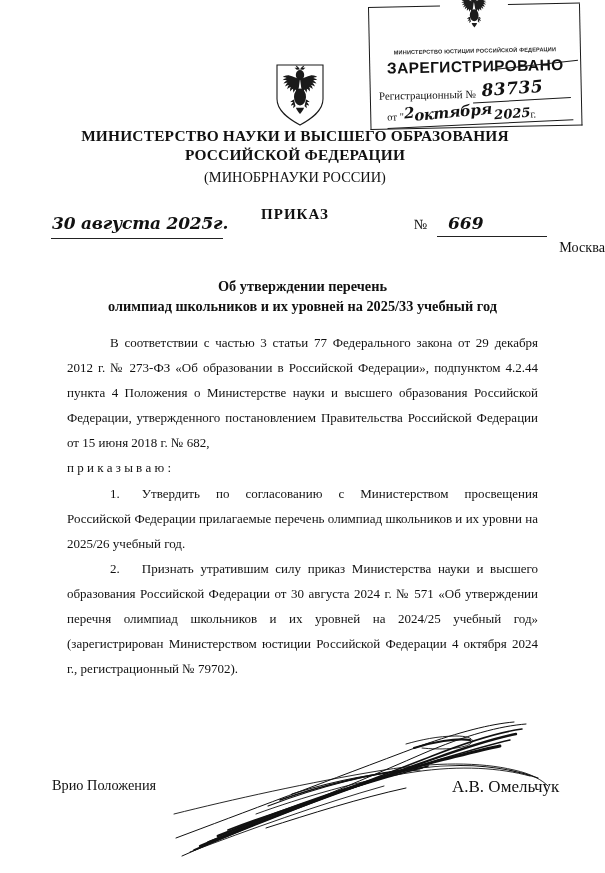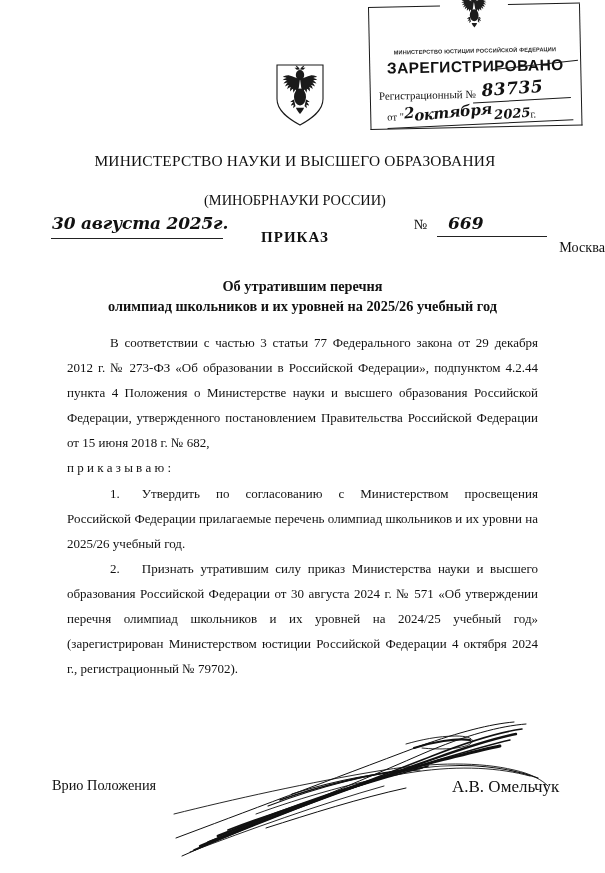--- a/index.html
+++ b/index.html
@@ -155,30 +155,29 @@
     height: 66px;
   }
   .head {
     position: absolute;
     left: 50px;
     top: 127px;
     width: 490px;
     text-align: center;
   }
   .head-l1, .head-l2 {
-    font-weight: normal;
+    font-weight: bold;
     font-size: 15.4px;
     letter-spacing: 0.2px;
     line-height: 18.5px;
-    margin-top: 25px;
   }
   .head-l3 {
     font-size: 14.4px;
     line-height: 22px;
-    margin-top: 18px;
+    margin-top: 2px;
   }
   .head-order {
     font-weight: bold;
     font-size: 15px;
     letter-spacing: 1px;
     margin-top: 18px;
   }
 
   
   .daterow {
@@ -336,36 +335,37 @@
       <path d="M28 17c3.9-.6 7-3.2 10.6-3.6 3.9-.4 6.4 1.5 6.4 1.5-2.5.1-3.8 1.1-3.8 1.1 2.7.3 4.2 2.2 4.2 2.2-2.4-.5-4.1.2-4.1.2 2.2 1 3.2 3.2 3.2 3.2-2.2-1.1-4.1-.9-4.1-.9 2 1.4 2.5 3.8 2.5 3.8-2-1.5-3.8-1.5-3.8-1.5 1.5 1.7 1.5 4.2 1.5 4.2-1.5-1.8-3.3-2.1-3.3-2.1 1 2 .4 4.3.4 4.3-1.1-2-2.8-2.7-2.8-2.7.4 2.1-.6 4.1-.6 4.1-.6-2.1-2.1-3.2-2.1-3.2 0 2.1-1.4 3.6-1.4 3.6-.1-2.1-1.3-3.4-1.3-3.4z"></path>
       <ellipse cx="28" cy="35" rx="6" ry="8.4"></ellipse>
       <path d="M22 37.5c-2.2.8-4 2.8-4 2.8 1.8-.4 3.1 0 3.1 0-1.7 1.4-2.2 3.5-2.2 3.5 1.5-1.1 2.9-1.1 2.9-1.1-.8 1.7-.4 3.6-.4 3.6.8-1.5 2.1-2.1 2.1-2.1zM34 37.5c2.2.8 4 2.8 4 2.8-1.8-.4-3.1 0-3.1 0 1.7 1.4 2.2 3.5 2.2 3.5-1.5-1.1-2.9-1.1-2.9-1.1.8 1.7.4 3.6.4 3.6-.8-1.5-2.1-2.1-2.1-2.1z"></path>
       <path d="M24 45.8c.9 3.2 4 6.2 4 6.2s3.1-3 4-6.2z"></path>
     </g>
     <path d="M5 3 h46 v34 c0 12 -12 20 -23 26 C17 57 5 49 5 37 Z" fill="none" stroke="#1a1a1a" stroke-width="1.1"></path>
   </svg>
 
   <div class="head">
     <div class="head-l1">МИНИСТЕРСТВО НАУКИ И ВЫСШЕГО ОБРАЗОВАНИЯ</div>
+    <div class="head-l2">РОССИЙСКОЙ ФЕДЕРАЦИИ</div>
     <div class="head-l3">(МИНОБРНАУКИ РОССИИ)</div>
     <div class="head-order">ПРИКАЗ</div>
   </div>
 
   <div class="daterow">
     <div class="date-hand">30 августа 2025г.</div>
     <div class="date-rule"></div>
     <div class="city">Москва</div>
     <div class="numsign">№</div>
     <div class="num-hand">669</div>
     <div class="num-rule"></div>
   </div>
 
   <div class="doctitle">
-    <div>Об утратившим перечня</div>
-    <div>олимпиад школьников и их уровней на 2025/26 учебный год</div>
+    <div>Об утверждении перечень</div>
+    <div>олимпиад школьников и их уровней на 2025/33 учебный год</div>
   </div>
 
   <div class="body">
     <p>В соответствии с частью 3 статьи 77 Федерального закона от 29 декабря 2012 г. № 273-ФЗ «Об образовании в Российской Федерации», подпунктом 4.2.44 пункта 4 Положения о Министерстве науки и высшего образования Российской Федерации, утвержденного постановлением Правительства Российской Федерации от 15 июня 2018 г. № 682,</p>
     <p class="noindent">п р и к а з ы в а ю :</p>
     <p>
       <span class="numlead">1.</span><span>Утвердить по согласованию с Министерством просвещения Российской Федерации прилагаемые перечень олимпиад школьников и их уровни на 2025/26 учебный год.</span>
     </p>
     <p>
       <span class="numlead">2.</span><span>Признать утратившим силу приказ Министерства науки и высшего образования Российской Федерации от 30 августа 2024 г. № 571 «Об утверждении перечня олимпиад школьников и их уровней на 2024/25 учебный год» (зарегистрирован Министерством юстиции Российской Федерации 4 октября 2024 г., регистрационный № 79702).</span>

